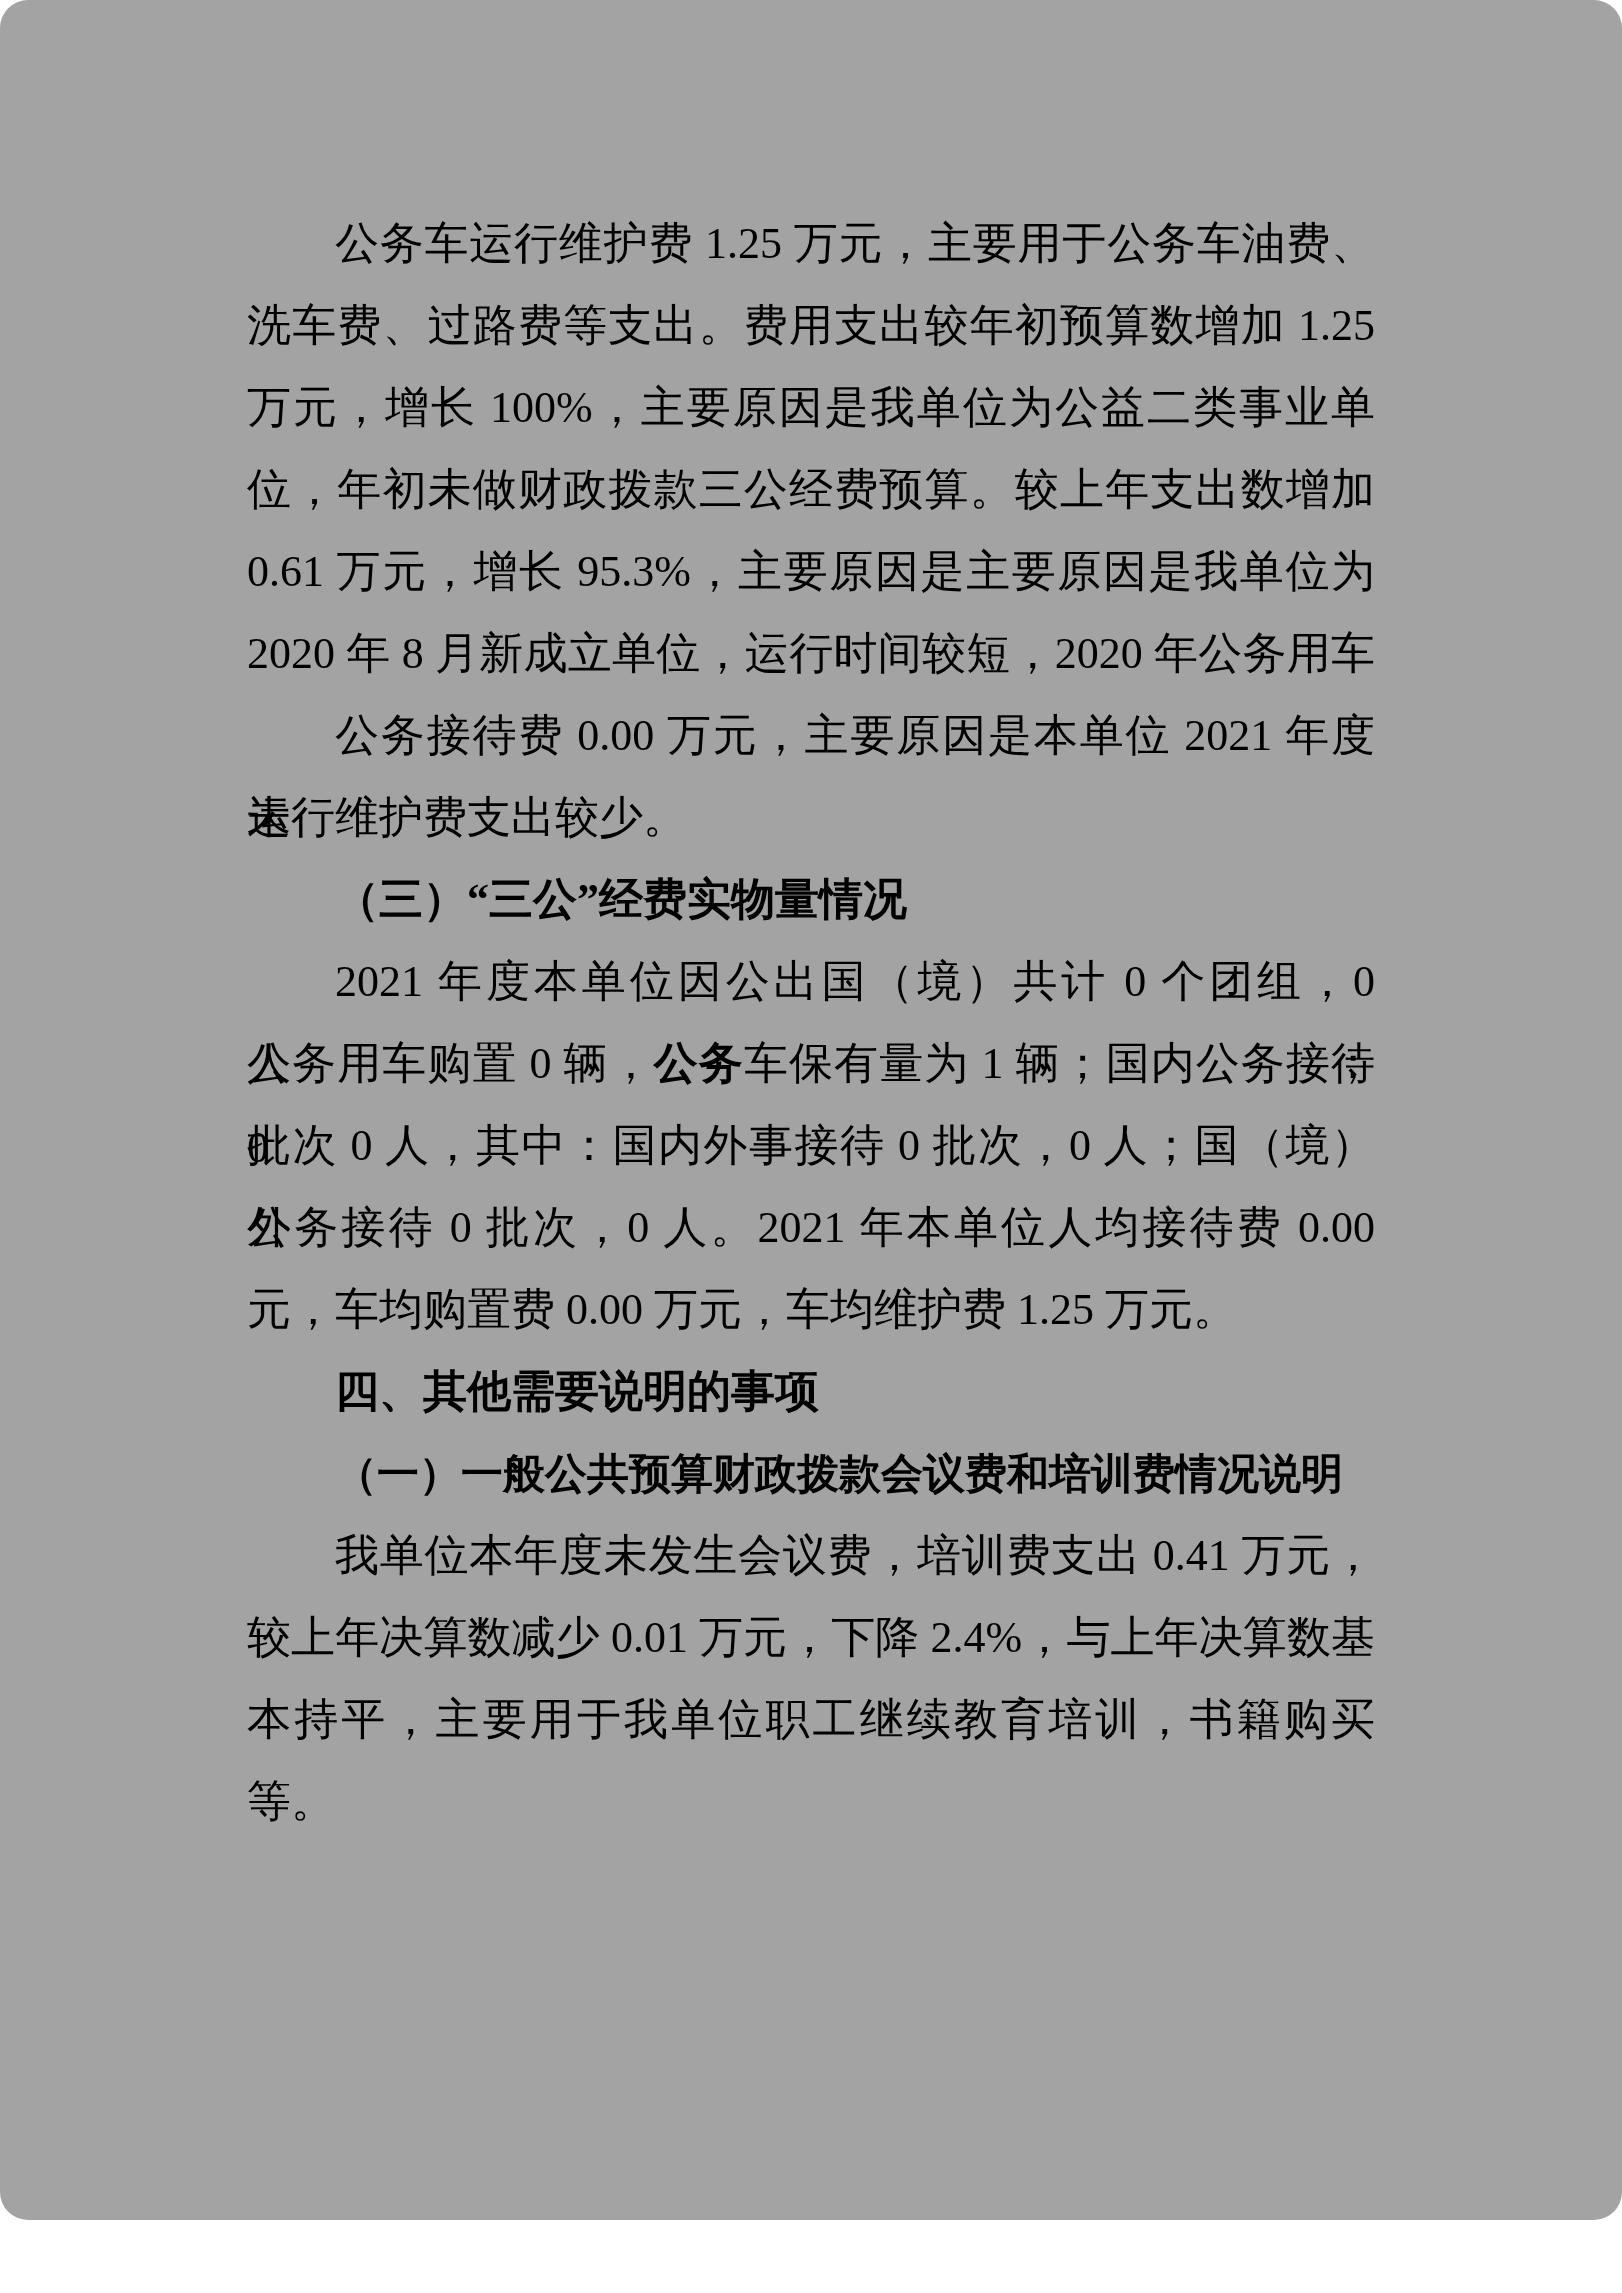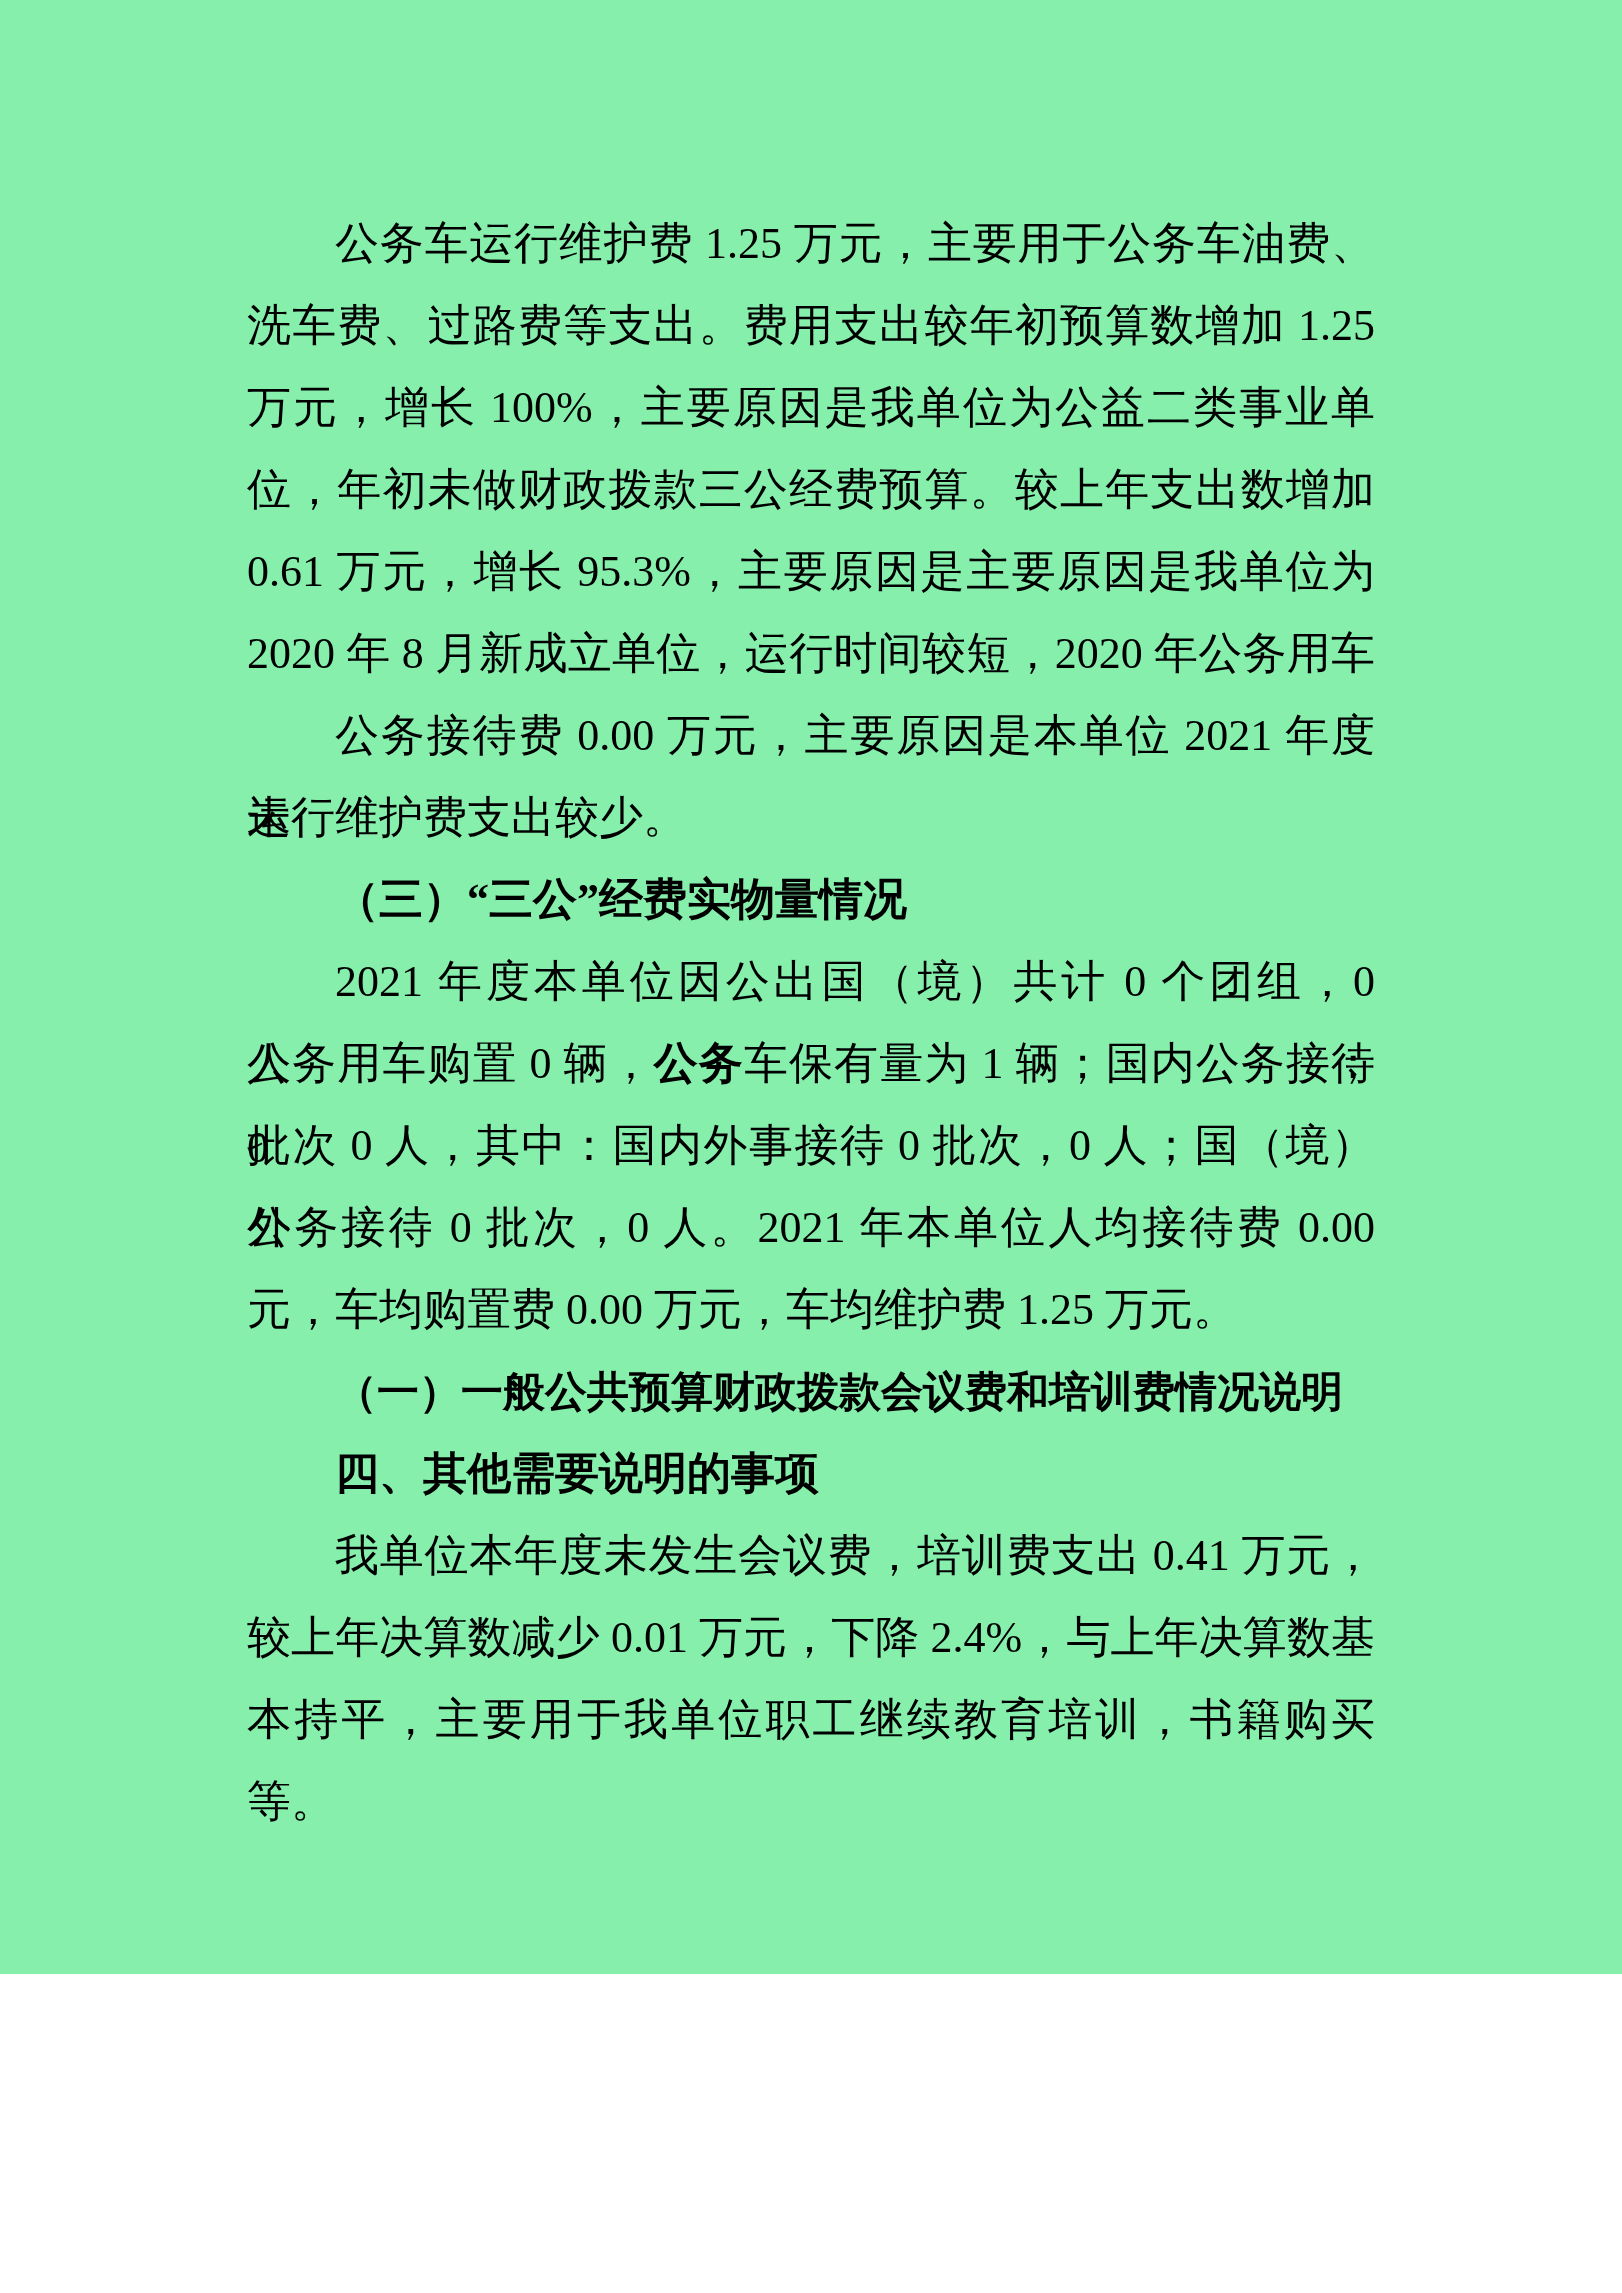--- a/index.html
+++ b/index.html
@@ -3,25 +3,26 @@
 <meta charset="utf-8">
 <style>
   html, body {
     margin: 0;
     padding: 0;
     background: #ffffff;
   }
   .page {
     position: relative;
     width: 1622px;
-    height: 1974px;
-    background: #86efac;
+    height: 2220px;
+    background: #a3a3a3;
     overflow: hidden;
     font-family: "Liberation Serif", "DejaVu Serif", serif;
     color: #000000;
+    border-radius: 28px;
   }
   .content {
     position: absolute;
     left: 247px;
     top: 203px;
     width: 1128px;
   }
   .line {
     height: 82px;
     line-height: 82px;
@@ -61,21 +62,21 @@
       <div class="line justify">0.61 万元，增长 95.3%，主要原因是主要原因是我单位为</div>
       <div class="line justify">2020 年 8 月新成立单位，运行时间较短，2020 年公务用车</div>
       <div class="line indent justify">公务接待费 0.00 万元，主要原因是本单位 2021 年度未</div>
       <div class="line">运行维护费支出较少。</div>
       <div class="line indent heading">（三）“三公”经费实物量情况</div>
       <div class="line indent justify">2021 年度本单位因公出国（境）共计 0 个团组，0 人；</div>
       <div class="line justify"><span>公务用车购置 0 辆，</span><span class="seg-bold">公务</span><span>车保有量为 1 辆；国内公务接待 0</span></div>
       <div class="line justify">批次 0 人，其中：国内外事接待 0 批次，0 人；国（境）外</div>
       <div class="line justify">公务接待 0 批次，0 人。2021 年本单位人均接待费 0.00</div>
       <div class="line">元，车均购置费 0.00 万元，车均维护费 1.25 万元。</div>
+      <div class="line indent heading">四、其他需要说明的事项</div>
       <div class="line indent heading compact">（一）一般公共预算财政拨款会议费和培训费情况说明</div>
-      <div class="line indent heading">四、其他需要说明的事项</div>
       <div class="line indent justify">我单位本年度未发生会议费，培训费支出 0.41 万元，</div>
       <div class="line justify">较上年决算数减少 0.01 万元，下降 2.4%，与上年决算数基</div>
       <div class="line justify">本持平，主要用于我单位职工继续教育培训，书籍购买</div>
       <div class="line">等。</div>
     </div>
 </div>
 
 
 </body></html>

